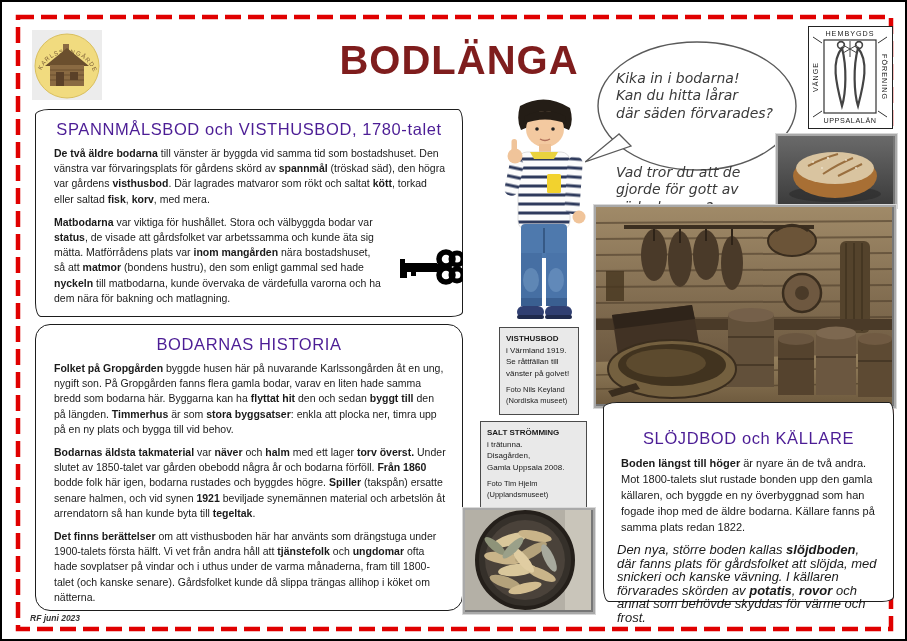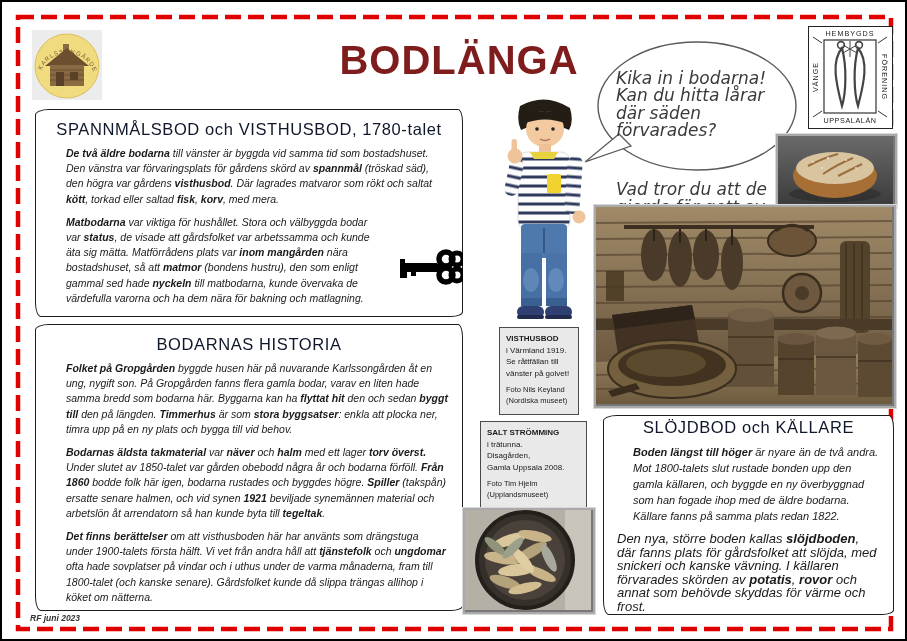--- a/index.html
+++ b/index.html
@@ -9,24 +9,24 @@
     font-family:"Liberation Sans",sans-serif;color:#1a1a1a;
   }
   .abs{position:absolute;}
   
   .sketchbox{
     background:#fff;border:1.7px solid #1d1d1d;
     border-radius:14px 5px 12px 6px / 6px 13px 5px 14px;
     box-sizing:border-box;padding:8px 14px;
   }
   .boxhead{
-    text-align:center;font-size:16.5px;letter-spacing:.6px;color:#0f172a;
+    text-align:center;font-size:16.5px;letter-spacing:.6px;color:#4c1d95;
     margin:2px 0 7px 0;font-weight:400;
   }
-  .body-p{font-size:10.5px;line-height:15.2px;margin:0 0 8px 16px;font-style:italic;}
+  .body-p{font-size:10.5px;line-height:15.2px;margin:0 0 8px 4px;}
   .body-p:last-child{margin-bottom:0;}
   .body-p .b{font-weight:700;}
   .small-p{font-size:13px;line-height:13.6px;margin:4px 0 0 0;font-style:italic;}
   .small-p .b{font-weight:700;}
   .page-title{
     font-size:40px;font-weight:600;letter-spacing:1px;color:#7f1d1d;
     text-align:center;
   }
   
   .caption{
@@ -34,21 +34,21 @@
     padding:5px 6px;font-size:8px;line-height:11.5px;
   }
   .caption .cap-title{font-weight:700;}
   .caption .cap-body{white-space:pre-line;}
   .caption .cap-credit{white-space:pre-line;font-size:7.5px;line-height:10.5px;margin-top:6px;color:#222;}
   
   .photo{border:2px solid #a9a9a9;outline:1px solid #d9d9d9;box-sizing:border-box;background:#777;}
   
   .bubble-text{
     font-family:"DejaVu Sans",sans-serif;font-style:italic;
-    font-size:17px;line-height:17.5px;color:#3a3a3a;white-space:pre-line;
+    font-size:14px;line-height:17.5px;color:#3a3a3a;white-space:pre-line;
   }
   .bubble-text .p2{margin-top:24px;}
   .footer-note{font-size:8.5px;font-style:italic;font-weight:600;color:#333;}
   svg{display:block;}
 </style>
 </head>
 <body>
 
 <div class="page">
 
@@ -156,21 +156,21 @@
     <rect x="1" y="22" width="7" height="8" fill="#000"></rect>
     <rect x="12" y="22" width="5" height="6" fill="#000"></rect>
     <rect x="1" y="11" width="5" height="6" fill="#000"></rect>
     <rect x="36" y="16" width="8" height="7" fill="#000"></rect>
     <circle cx="47" cy="11" r="7" fill="none" stroke="#000" stroke-width="5.5"></circle>
     <circle cx="58" cy="11" r="6" fill="none" stroke="#000" stroke-width="5"></circle>
     <circle cx="47" cy="27" r="7" fill="none" stroke="#000" stroke-width="5.5"></circle>
     <circle cx="58" cy="27" r="6" fill="none" stroke="#000" stroke-width="5"></circle>
   </svg>
 
-  <div class="abs sketchbox" style="left:33px;top:322px;width:428px;height:287px;">
+  <div class="abs sketchbox" style="left:33px;top:322px;width:428px;height:287px;border-radius:15px;">
     <div class="boxhead">BODARNAS HISTORIA</div>
     <p class="body-p"><span class="b">Folket på Gropgården</span><span> byggde husen här på nuvarande Karlssongården åt en ung, nygift son. På Gropgården fanns flera gamla bodar, varav en liten hade samma bredd som bodarna här. Byggarna kan ha </span><span class="b">flyttat hit</span><span> den och sedan </span><span class="b">byggt till</span><span> den på längden. </span><span class="b">Timmerhus</span><span> är som </span><span class="b">stora byggsatser</span><span>: enkla att plocka ner, timra upp på en ny plats och bygga till vid behov.</span></p>
     <p class="body-p"><span class="b">Bodarnas äldsta takmaterial</span><span> var </span><span class="b">näver</span><span> och </span><span class="b">halm</span><span> med ett lager </span><span class="b">torv överst.</span><span> Under slutet av 1850-talet var gården obebodd några år och bodarna förföll. </span><span class="b">Från 1860</span><span> bodde folk här igen, bodarna rustades och byggdes högre. </span><span class="b">Spiller</span><span> (takspån) ersatte senare halmen, och vid synen </span><span class="b">1921</span><span> beviljade synemännen material och arbetslön åt arrendatorn så han kunde byta till </span><span class="b">tegeltak</span><span>.</span></p>
     <p class="body-p"><span class="b">Det finns berättelser</span><span> om att visthusboden här har använts som drängstuga under 1900-talets första hälft. Vi vet från andra håll att </span><span class="b">tjänstefolk</span><span> och </span><span class="b">ungdomar</span><span> ofta hade sovplatser på vindar och i uthus under de varma månaderna, fram till 1800-talet (och kanske senare). Gårdsfolket kunde då slippa trängas allihop i köket om nätterna.</span></p>
   </div>
 
   <svg class="abs" style="left:486px;top:96px;" width="114" height="226" viewBox="0 0 114 226">
     <defs>
       <pattern id="str" width="9" height="9" patternUnits="userSpaceOnUse">
         <rect width="9" height="9" fill="#fcfcfc"></rect>
@@ -334,21 +334,21 @@
         <ellipse cx="76" cy="64" rx="16" ry="5" fill="#c9b489" transform="rotate(24 76 64)"></ellipse>
         <ellipse cx="40" cy="72" rx="16" ry="5.5" fill="#b4a27b" transform="rotate(18 40 72)"></ellipse>
         <ellipse cx="60" cy="78" rx="17" ry="5" fill="#d2bd90" transform="rotate(-14 60 78)"></ellipse>
         <ellipse cx="30" cy="36" rx="13" ry="4.5" fill="#8e9379" transform="rotate(40 30 36)"></ellipse>
         <ellipse cx="58" cy="50" rx="16" ry="5" fill="#e0cda2" transform="rotate(50 58 50)"></ellipse>
         <ellipse cx="48" cy="38" rx="14" ry="4.5" fill="#9aa089" transform="rotate(-45 48 38)"></ellipse>
       </g>
     </svg>
   </div>
 
-  <div class="abs sketchbox" style="left:601px;top:413px;width:291px;height:200px;padding:0 13px;">
+  <div class="abs sketchbox" style="left:601px;top:400px;width:291px;height:200px;padding:24px 13px;">
     <div class="boxhead">SLÖJDBOD och KÄLLARE</div>
     <p class="body-p" style="font-size:11px;line-height:16px;"><span class="b">Boden längst till höger</span><span> är nyare än de två andra. Mot 1800-talets slut rustade bonden upp den gamla källaren, och byggde en ny överbyggnad som han fogade ihop med de äldre bodarna. Källare fanns på samma plats redan 1822.</span></p>
     <p class="small-p"><span>Den nya, större boden kallas </span><span class="b">slöjdboden</span><span>, där fanns plats för gårdsfolket att slöjda, med snickeri och kanske vävning. I källaren förvarades skörden av </span><span class="b">potatis</span><span>, </span><span class="b">rovor</span><span> och annat som behövde skyddas för värme och frost.</span></p>
   </div>
 
   <div class="abs footer-note" style="left:28px;top:611px;">RF juni 2023</div>
 
 </div>
 
 </body></html>

